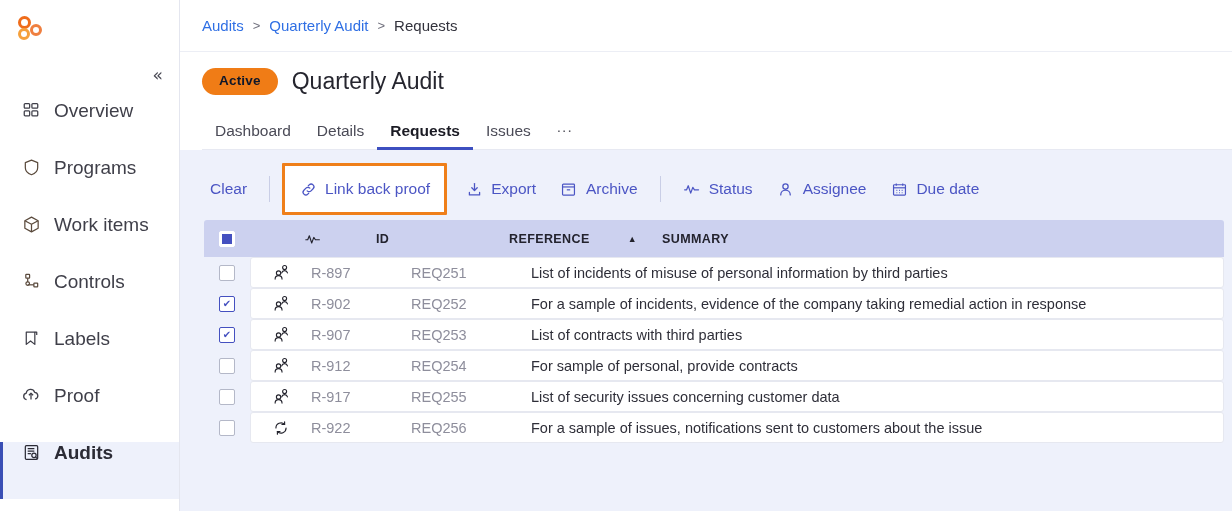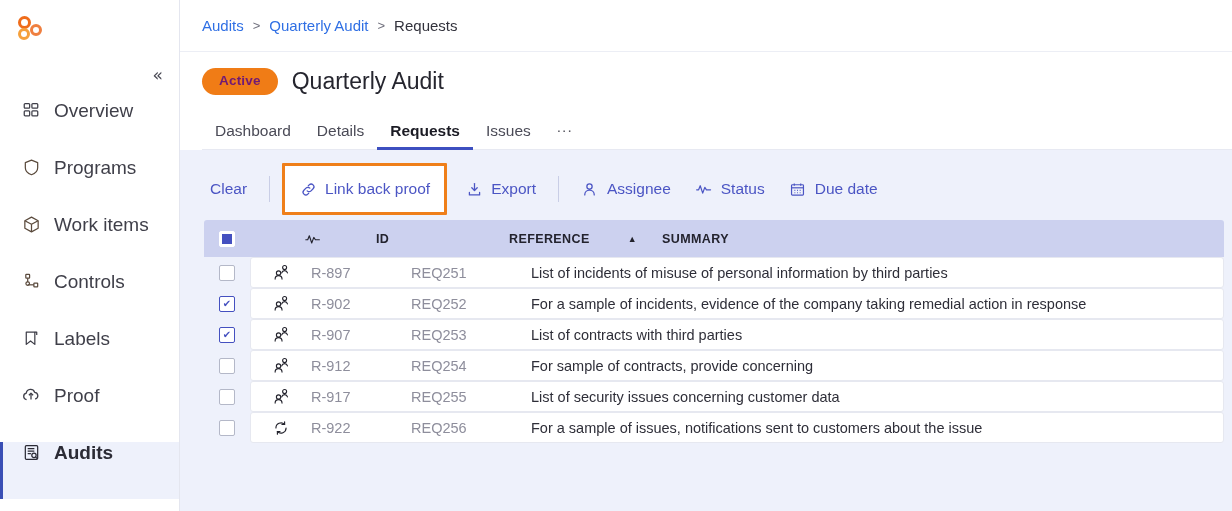--- a/index.html
+++ b/index.html
@@ -53,21 +53,21 @@
     padding-left: 22px; font-size: 15px; border-bottom: 1px solid #eceef5;
     background: #fff;
   }
   .bc-link { color: #2f6fe4; cursor: pointer; }
   .bc-sep { color: #70707d; font-size: 13px; }
   .bc-current { color: #32323c; }
 
   .title-block { padding: 16px 0 0 22px; background: #fff; }
   .title-row { display: flex; align-items: center; gap: 14px; }
   .badge {
-    background: #f07c16; color: #701a75; font-size: 13.5px; font-weight: bold;
+    background: #f07c16; color: #0f172a; font-size: 13.5px; font-weight: bold;
     border-radius: 14px; padding: 6px 17px 7px; line-height: 1; letter-spacing: .2px;
   }
   .page-title { font-size: 23px; color: #26262f; font-weight: normal; }
 
   .tabs { display: flex; align-items: flex-end; gap: 0; margin-top: 15px; height: 40px; border-bottom: 1px solid #e7e9f2; }
   .tab {
     padding: 0 13px 11px; font-size: 15.5px; color: #4b4b57; cursor: pointer;
     position: relative; line-height: 1;
   }
   .tab.active { font-weight: bold; color: #1b1b24; }
@@ -274,40 +274,50 @@
           <span class="tb-ico">
             <svg width="17" height="17" viewBox="0 0 20 20" fill="none" stroke="#4b55c4" stroke-width="1.5" stroke-linecap="round" stroke-linejoin="round">
               <path d="M10 3v8"></path>
                 <path d="M6.8 8 10 11.2 13.2 8"></path>
                 <path d="M4 13.4v3h12v-3"></path>
             </svg>
           </span>
           <span>Export</span>
         </div>
 
+        <div class="tb-btn">
+          <span class="tb-ico">
+            <svg width="17" height="17" viewBox="0 0 20 20" fill="none" stroke="#4b55c4" stroke-width="1.4" stroke-linejoin="round">
+              <rect x="3" y="3.6" width="14" height="13" rx="1"></rect>
+                <path d="M3 7h14"></path>
+                <path d="M8 10.4h4"></path>
+            </svg>
+          </span>
+          <span>Archive</span>
+        </div>
 
         <div class="tb-sep"></div>
+
+        <div class="tb-btn">
+          <span class="tb-ico">
+            <svg width="18" height="18" viewBox="0 0 22 20" fill="none" stroke="#4b55c4" stroke-width="1.5" stroke-linecap="round" stroke-linejoin="round">
+              <path d="M2 11h2.4l2-5 3 9 2.6-7 2 3H19"></path>
+            </svg>
+          </span>
+          <span>Status</span>
+        </div>
 
         <div class="tb-btn">
           <span class="tb-ico">
             <svg width="17" height="17" viewBox="0 0 20 20" fill="none" stroke="#4b55c4" stroke-width="1.5" stroke-linecap="round">
               <circle cx="10" cy="6.6" r="3.1"></circle>
                 <path d="M4.4 16.4a5.6 5.6 0 0 1 11.2 0"></path>
             </svg>
           </span>
           <span>Assignee</span>
-        </div>
-
-        <div class="tb-btn">
-          <span class="tb-ico">
-            <svg width="18" height="18" viewBox="0 0 22 20" fill="none" stroke="#4b55c4" stroke-width="1.5" stroke-linecap="round" stroke-linejoin="round">
-              <path d="M2 11h2.4l2-5 3 9 2.6-7 2 3H19"></path>
-            </svg>
-          </span>
-          <span>Status</span>
         </div>
 
         <div class="tb-btn">
           <span class="tb-ico">
             <svg width="17" height="17" viewBox="0 0 20 20" fill="none" stroke="#4b55c4" stroke-width="1.4" stroke-linejoin="round">
               <rect x="3" y="4.4" width="14" height="12.2" rx="1"></rect>
                 <path d="M3 8h14"></path>
               <path d="M6.2 3v2.6M13.8 3v2.6"></path>
                 <path d="M6.4 11h1M9.5 11h1M12.6 11h1M6.4 13.8h1M9.5 13.8h1M12.6 13.8h1"></path>
             </svg>
@@ -400,21 +410,21 @@
             <div class="col-ico">
               <svg width="19" height="19" viewBox="0 0 22 22" fill="none" stroke="#22222c" stroke-width="1.3" stroke-linecap="round">
                 <circle cx="14.6" cy="5.2" r="2.3"></circle>
                   <path d="M11.3 11.4a3.4 3.4 0 0 1 6.6 0"></path>
                 <circle cx="7.6" cy="11.6" r="2.5"></circle>
                   <path d="M3.6 18.6a4 4 0 0 1 8 0"></path>
               </svg>
             </div>
             <div class="cell-id">R-912</div>
             <div class="cell-ref">REQ254</div>
-            <div class="cell-sum">For sample of contracts, provide concerning</div>
+            <div class="cell-sum">For sample of personal, provide contracts</div>
           </div>
         </div>
 
         <div class="trow">
           <div class="col-chk">
             <span class="cb"></span>
           </div>
           <div class="rowcard">
             <div class="col-ico">
               <svg width="19" height="19" viewBox="0 0 22 22" fill="none" stroke="#22222c" stroke-width="1.3" stroke-linecap="round">

